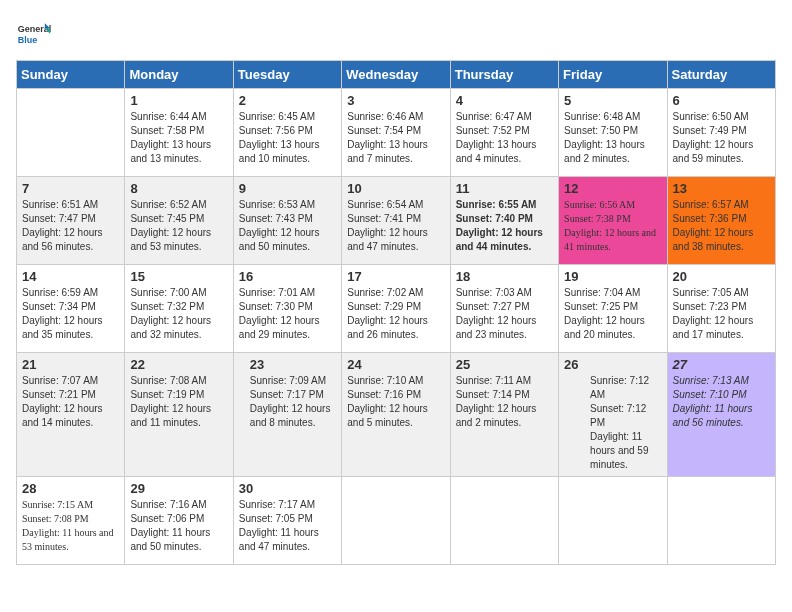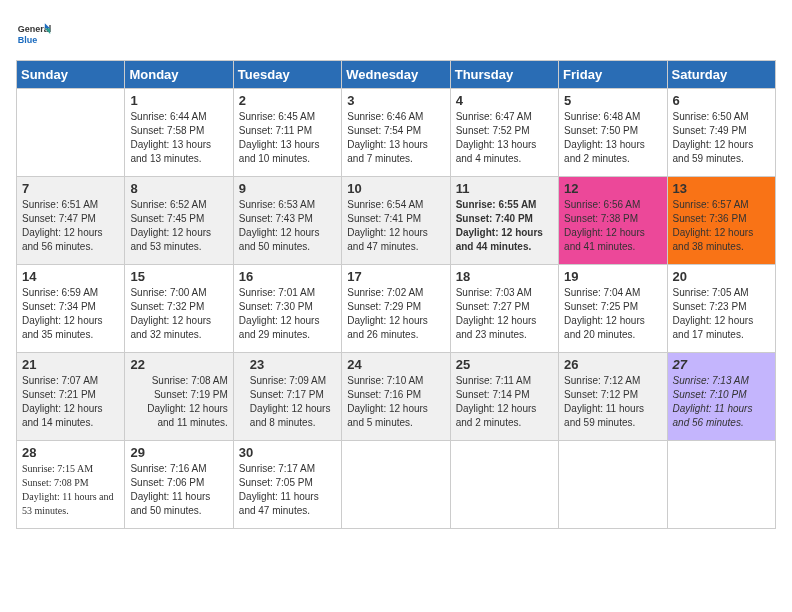--- a/index.html
+++ b/index.html
@@ -111,21 +111,21 @@
         <td class="empty-cell"></td>
         <td style="background: rgb(255, 255, 255);">
           <span class="day-num">1</span>
           <div class="cell-text" style="white-space: pre-line;">Sunrise: 6:44 AM
 Sunset: 7:58 PM
 Daylight: 13 hours and 13 minutes.</div>
         </td>
         <td style="background: rgb(255, 255, 255);">
           <span class="day-num">2</span>
           <div class="cell-text" style="white-space: pre-line;">Sunrise: 6:45 AM
-Sunset: 7:11 PM
+Sunset: 7:56 PM
 Daylight: 13 hours and 10 minutes.</div>
         </td>
         <td style="background: rgb(255, 255, 255);">
           <span class="day-num">3</span>
           <div class="cell-text" style="white-space: pre-line;">Sunrise: 6:46 AM
 Sunset: 7:54 PM
 Daylight: 13 hours and 7 minutes.</div>
         </td>
         <td style="background: rgb(255, 255, 255);">
           <span class="day-num">4</span>
@@ -172,21 +172,21 @@
 Daylight: 12 hours and 47 minutes.</div>
         </td>
         <td style="background: rgb(240, 240, 240);">
           <span class="day-num">11</span>
           <div class="cell-text" style="white-space: pre-line; font-weight: bold;">Sunrise: 6:55 AM
 Sunset: 7:40 PM
 Daylight: 12 hours and 44 minutes.</div>
         </td>
         <td style="background: #ec4899; margin-top: 16px;">
           <span class="day-num">12</span>
-          <div class="cell-text" style="white-space: pre-line;">Sunrise: 6:56 AM
+          <div class="cell-text" style="white-space: pre-line; font-family: Liberation Serif, serif;">Sunrise: 6:56 AM
 Sunset: 7:38 PM
 Daylight: 12 hours and 41 minutes.</div>
         </td>
         <td style="background: #f97316;">
           <span class="day-num">13</span>
           <div class="cell-text" style="white-space: pre-line;">Sunrise: 6:57 AM
 Sunset: 7:36 PM
 Daylight: 12 hours and 38 minutes.</div>
         </td>
       </tr>
@@ -236,21 +236,21 @@
       </tr>
       <tr>
         <td style="background: rgb(240, 240, 240);">
           <span class="day-num">21</span>
           <div class="cell-text" style="white-space: pre-line;">Sunrise: 7:07 AM
 Sunset: 7:21 PM
 Daylight: 12 hours and 14 minutes.</div>
         </td>
         <td style="background: rgb(240, 240, 240);">
           <span class="day-num">22</span>
-          <div class="cell-text" style="white-space: pre-line; text-align: right;">Sunrise: 7:08 AM
+          <div class="cell-text" style="white-space: pre-line;">Sunrise: 7:08 AM
 Sunset: 7:19 PM
 Daylight: 12 hours and 11 minutes.</div>
         </td>
         <td style="background: rgb(240, 240, 240); padding-left: 16px;">
           <span class="day-num">23</span>
           <div class="cell-text" style="white-space: pre-line;">Sunrise: 7:09 AM
 Sunset: 7:17 PM
 Daylight: 12 hours and 8 minutes.</div>
         </td>
         <td style="background: rgb(240, 240, 240);">
@@ -260,21 +260,21 @@
 Daylight: 12 hours and 5 minutes.</div>
         </td>
         <td style="background: rgb(240, 240, 240);">
           <span class="day-num">25</span>
           <div class="cell-text" style="white-space: pre-line;">Sunrise: 7:11 AM
 Sunset: 7:14 PM
 Daylight: 12 hours and 2 minutes.</div>
         </td>
         <td style="background: rgb(240, 240, 240);">
           <span class="day-num">26</span>
-          <div class="cell-text" style="white-space: pre-line;">Sunrise: 7:12 AM
+          <div class="cell-text" style="white-space: pre-line; margin-left: 26px;">Sunrise: 7:12 AM
 Sunset: 7:12 PM
 Daylight: 11 hours and 59 minutes.</div>
         </td>
         <td style="background: #c4b5fd; font-style: italic;">
           <span class="day-num">27</span>
           <div class="cell-text" style="white-space: pre-line;">Sunrise: 7:13 AM
 Sunset: 7:10 PM
 Daylight: 11 hours and 56 minutes.</div>
         </td>
       </tr>

